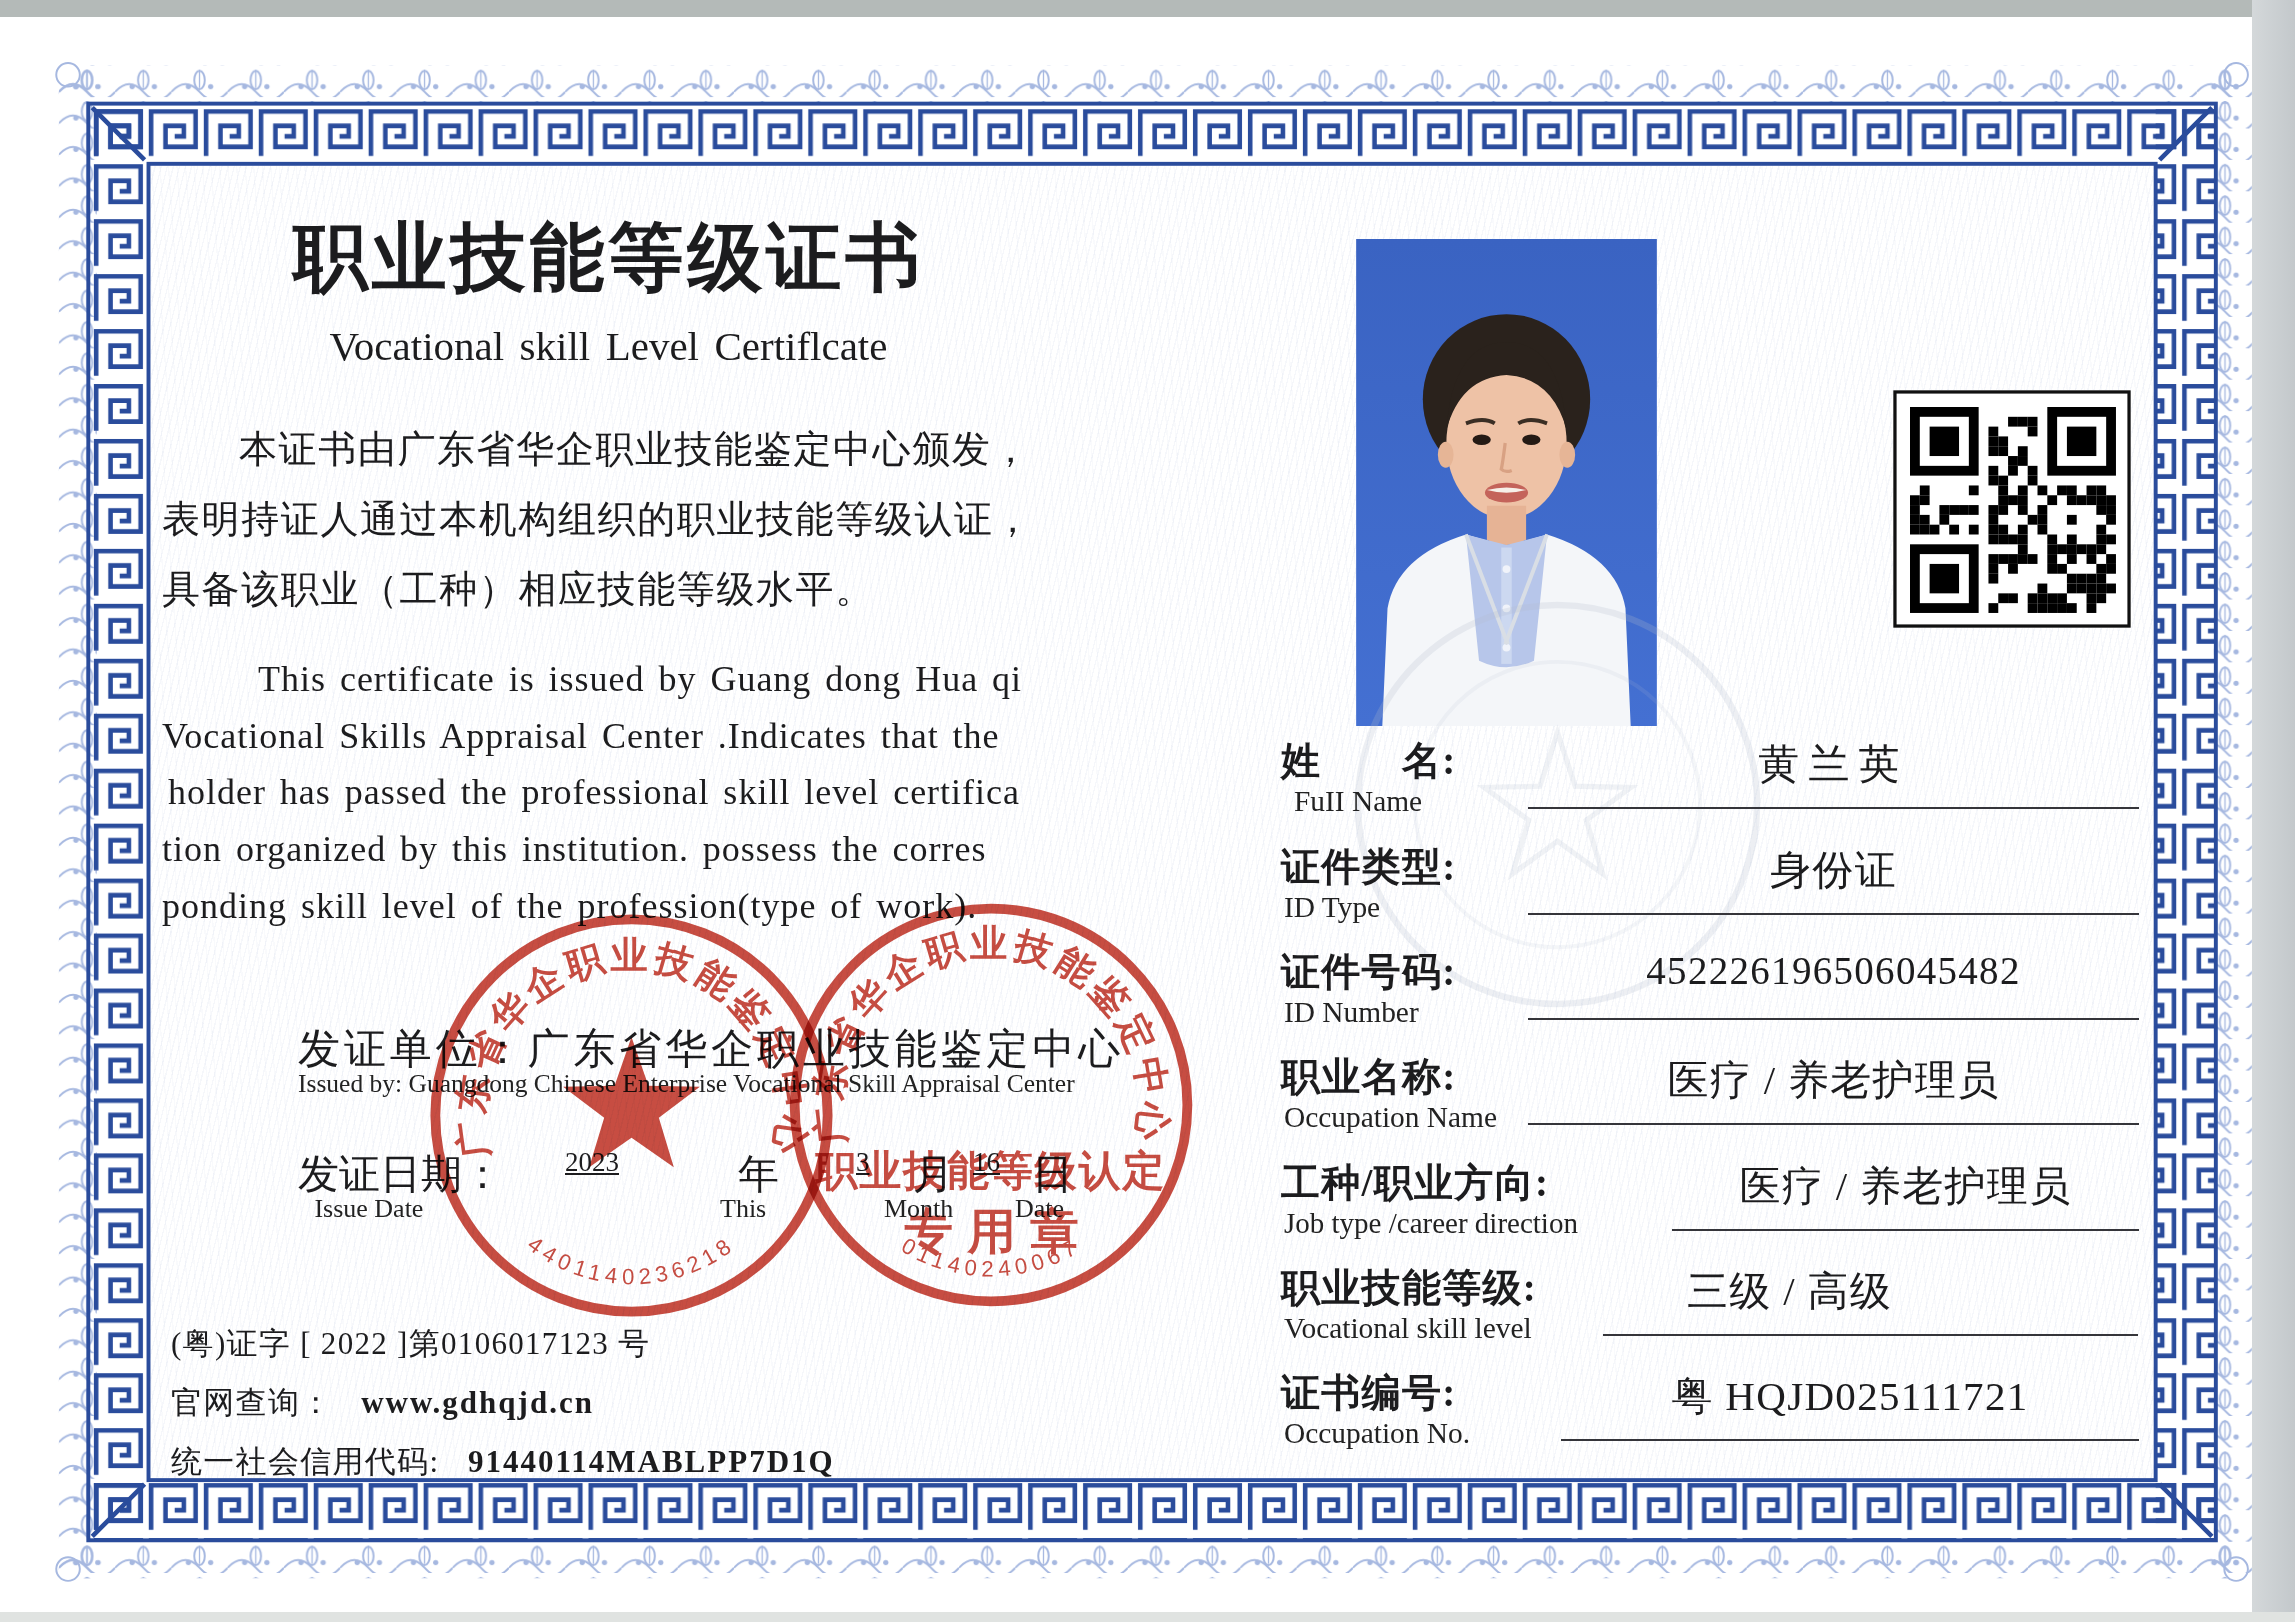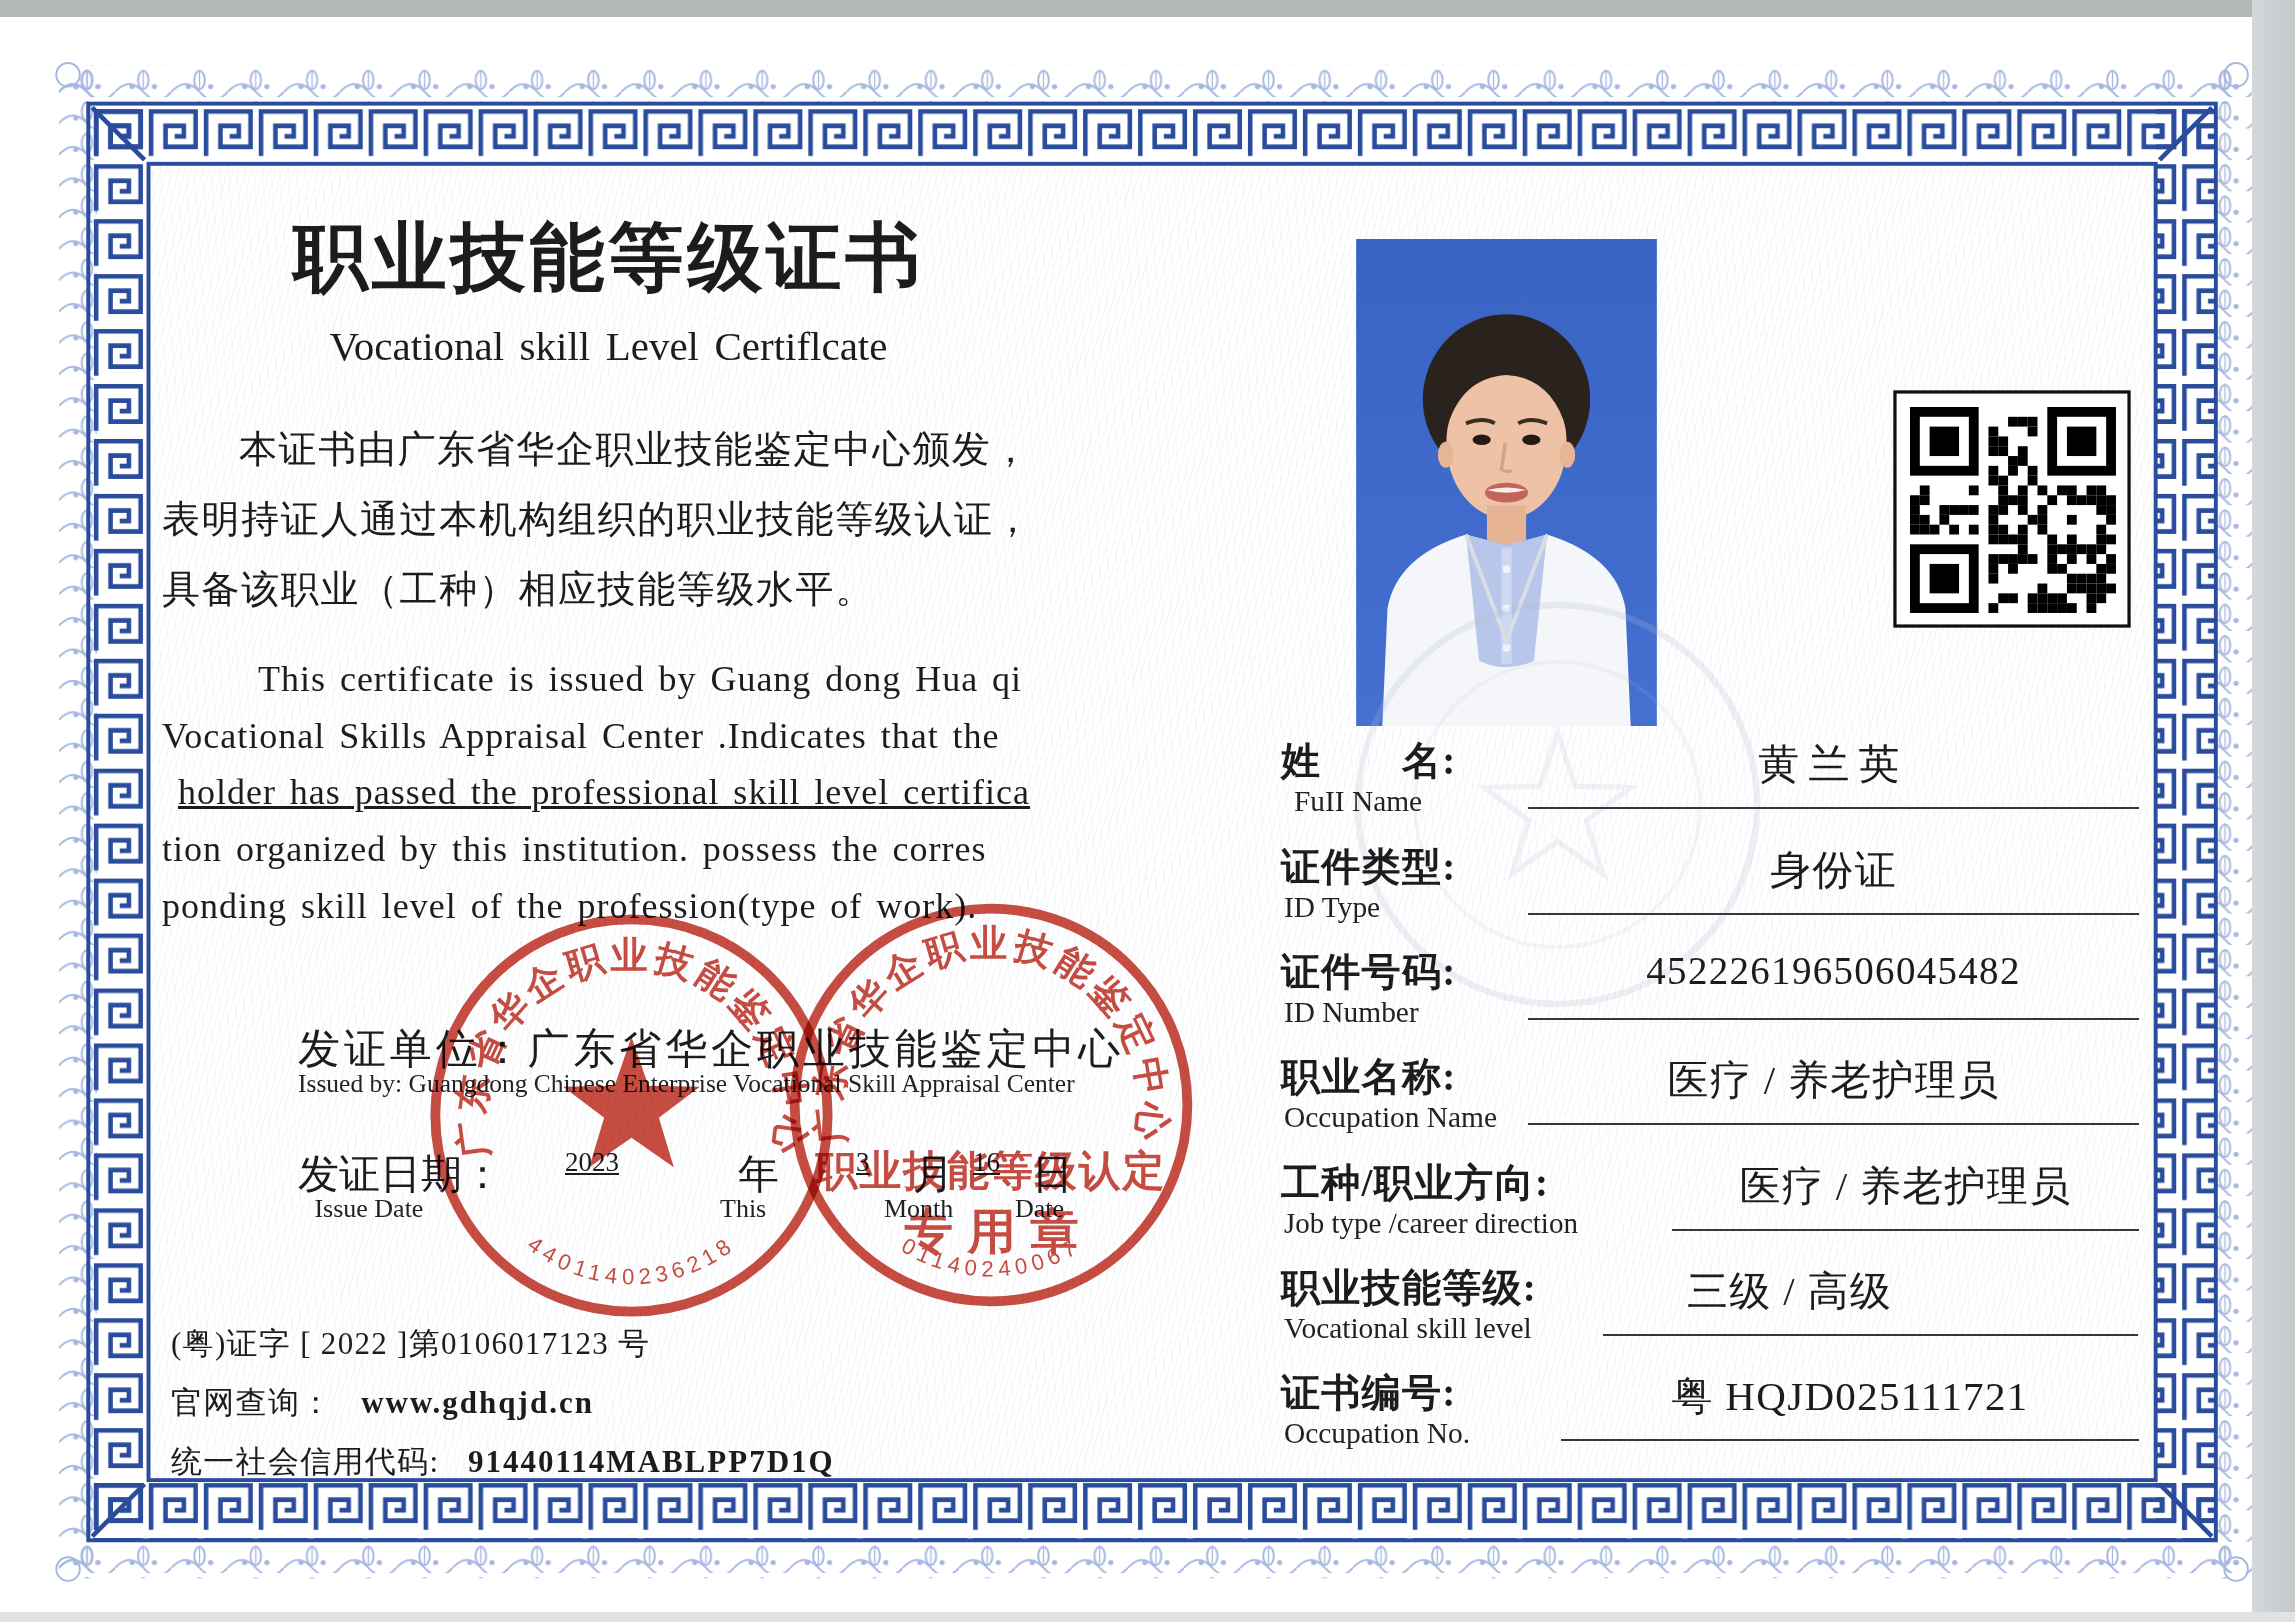--- a/index.html
+++ b/index.html
@@ -275,21 +275,21 @@
 
 <div class="abs" id="title">职业技能等级证书</div>
 <div class="abs" id="subtitle">Vocational skill Level Certiflcate</div>
 
 <div class="abs cnline" style="left:239px;top:424px;">本证书由广东省华企职业技能鉴定中心颁发，</div>
 <div class="abs cnline" style="left:162px;top:494px;">表明持证人通过本机构组织的职业技能等级认证，</div>
 <div class="abs cnline" style="left:162px;top:564px;">具备该职业（工种）相应技能等级水平。</div>
 
 <div class="abs enline" style="left:258px;top:658px;">This certificate is issued by Guang dong Hua qi</div>
 <div class="abs enline" style="left:162px;top:715px;">Vocational Skills Appraisal Center .Indicates that the</div>
-<div class="abs enline" style="left:178px;top:771px;text-decoration:underline;">holder has passed the professional skill level certifica</div>
+<div class="abs enline" style="left:168px;top:771px;">holder has passed the professional skill level certifica</div>
 <div class="abs enline" style="left:162px;top:828px;">tion organized by this institution. possess the corres</div>
 <div class="abs enline" style="left:162px;top:885px;">ponding skill level of the profession(type of work).</div>
 
 <div class="abs" id="issuer-cn">发证单位：广东省华企职业技能鉴定中心</div>
 <div class="abs" id="issuer-en">Issued by: Guangdong Chinese Enterprise Vocational Skill Appraisal Center</div>
 
 <div class="abs" id="date-row">
   <div class="dcn" style="left:0;top:3.3px;">发证日期：</div>
   <div class="den" style="left:16.4px;top:50px;">Issue Date</div>
   <div class="dval" style="left:267px;top:2.6px;">2023</div>

